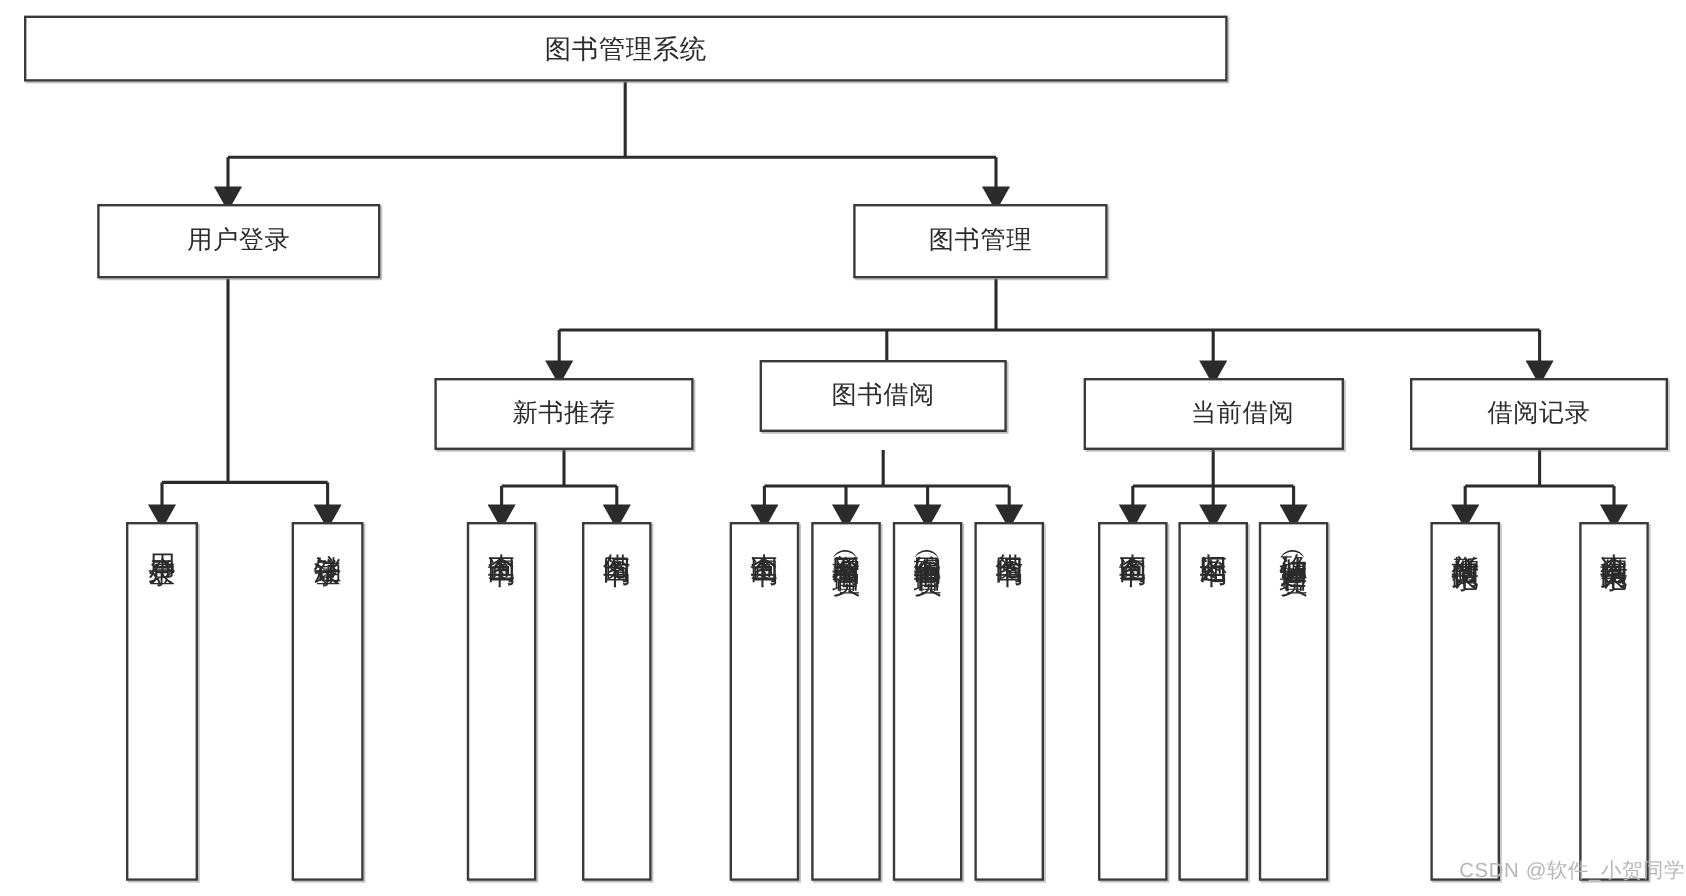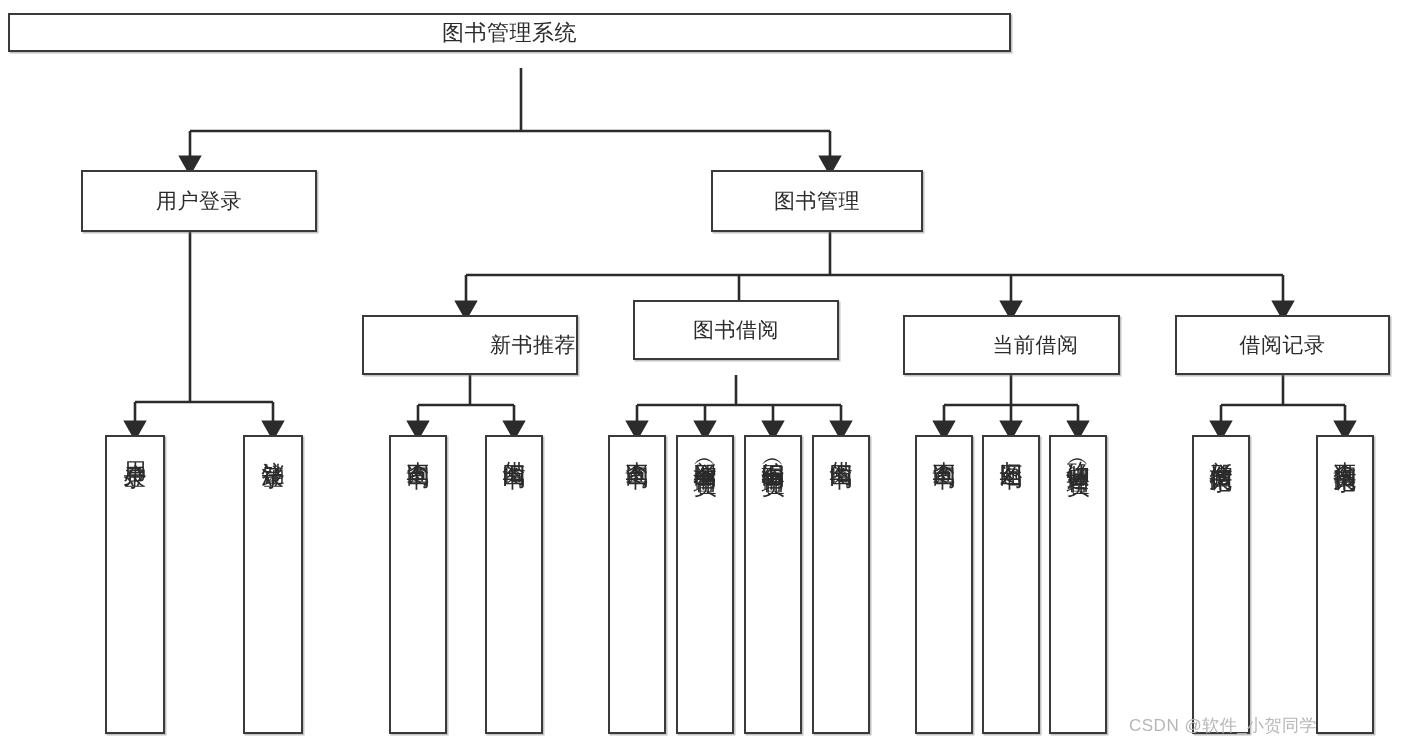--- a/index.html
+++ b/index.html
@@ -44,21 +44,21 @@
     text-orientation:upright;
     font-size:23px;
     line-height:1.0;
     letter-spacing:2px;
     white-space:normal;
     max-height:286px;
   }
 
   .watermark{
     position:absolute;
-    left:1129px; top:714px;
+    left:1216px; top:714px;
     font-size:17px;
     color:#b6b6b6;
     letter-spacing:.5px;
     white-space:nowrap;
     font-family:"Liberation Sans","DejaVu Sans",sans-serif;
   }
 </style>
 </head>
 <body>
 
@@ -107,32 +107,32 @@
       <path d="M1011,405 L1011,423" marker-end="url(#arw)"></path>
       <path d="M1078,405 L1078,423" marker-end="url(#arw)"></path>
 
       <path d="M1283,375 L1283,405"></path>
       <path d="M1221,405 L1345,405"></path>
       <path d="M1221,405 L1221,423" marker-end="url(#arw)"></path>
       <path d="M1345,405 L1345,423" marker-end="url(#arw)"></path>
     </g>
   </svg>
 
-  <div class="node h root" style="left:8px;top:13px;width:1003px;height:39px;">
+  <div class="node h root" style="left:20px;top:13px;width:1003px;height:55px;">
     <span class="lbl">图书管理系统</span>
   </div>
 
   <div class="node h" style="left:81px;top:170px;width:236px;height:62px;">
     <span class="lbl">用户登录</span>
   </div>
   <div class="node h" style="left:711px;top:170px;width:212px;height:62px;">
     <span class="lbl">图书管理</span>
   </div>
 
-  <div class="node h" style="left:362px;top:315px;width:216px;height:60px;justify-content:flex-end;">
+  <div class="node h" style="left:362px;top:315px;width:216px;height:60px;">
     <span class="lbl">新书推荐</span>
   </div>
   <div class="node h" style="left:633px;top:300px;width:206px;height:60px;">
     <span class="lbl">图书借阅</span>
   </div>
   <div class="node h" style="left:903px;top:315px;width:217px;height:60px;padding-left:48px;">
     <span class="lbl">当前借阅</span>
   </div>
   <div class="node h" style="left:1175px;top:315px;width:215px;height:60px;">
     <span class="lbl">借阅记录</span>

